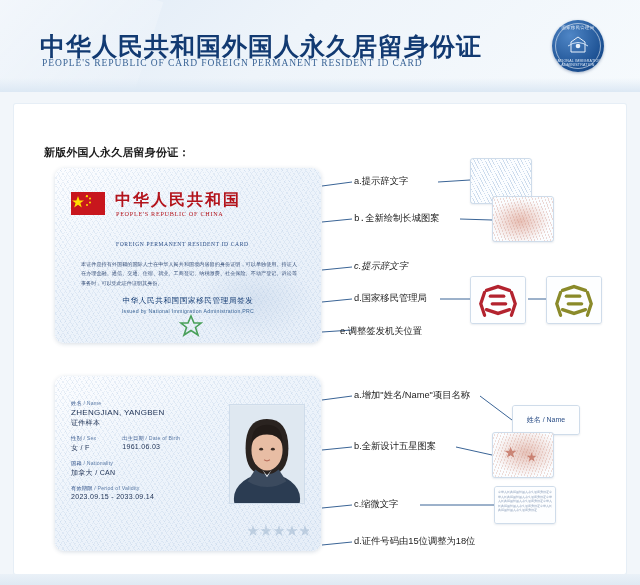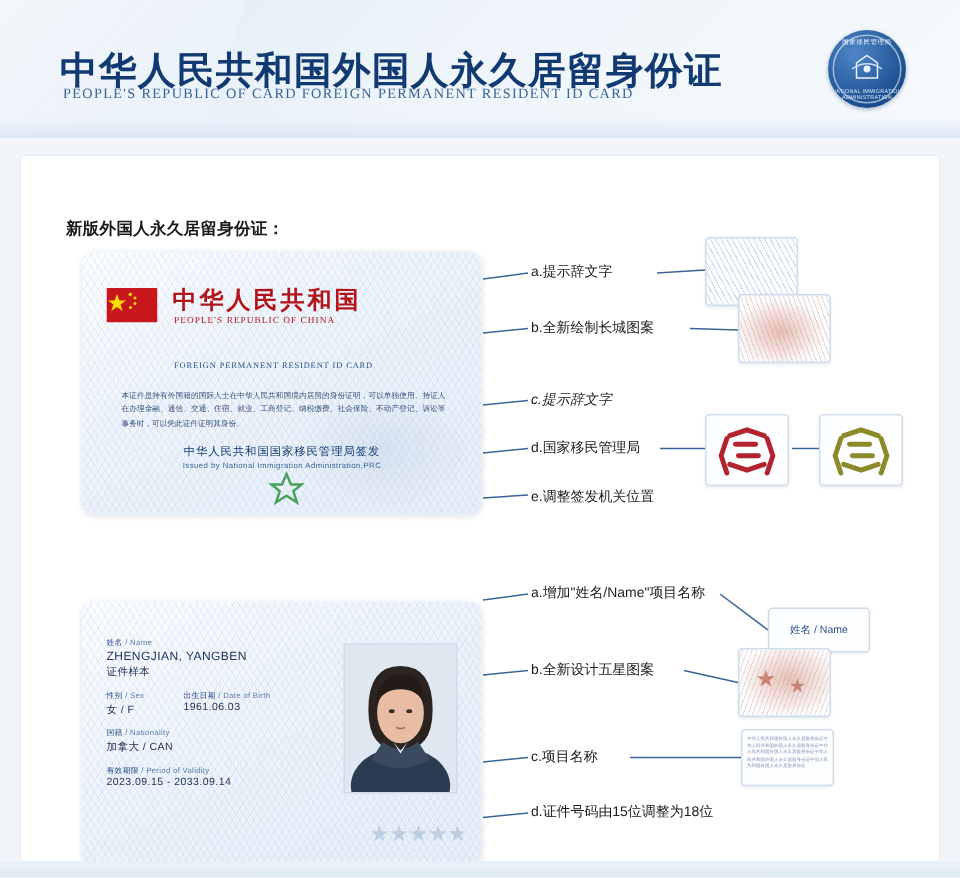--- a/index.html
+++ b/index.html
@@ -127,21 +127,21 @@
   }
   .c1-issuer-en {
     position:absolute; left:0; top:140px; width:100%; text-align:center;
     font-size:5.2px; color:#3a6496; letter-spacing:.3px;
   }
   .c1-seal {
     position:absolute; left:124px; top:146px; width:24px; height:24px;
   }
 
   
-  #card2 { left:55px; top:401px; width:266px; height:175px; }
+  #card2 { left:55px; top:376px; width:266px; height:175px; }
   .c2-photo {
     position:absolute; right:16px; top:28px; width:76px; height:100px;
     border:1px solid #cfdcea; background:#e7eef6; overflow:hidden;
   }
   .c2-rows { position:absolute; left:16px; top:24px; width:150px; }
   .f-lbl { font-size:5.2px; color:#5c7ba6; letter-spacing:.2px; }
   .f-lbl .cn { color:#2a4d86; }
   .f-val { font-size:8px; color:#1c2f52; letter-spacing:.3px; margin-top:1px; }
   .f-val.small { font-size:7px; }
   .row { margin-bottom:7px; }
@@ -259,24 +259,24 @@
   <div class="c1-en2">FOREIGN PERMANENT RESIDENT ID CARD</div>
   <div class="c1-legal">本证件是持有外国籍的国际人士在中华人民共和国境内居留的身份证明，可以单独使用。持证人在办理金融、通信、交通、住宿、就业、工商登记、纳税缴费、社会保险、不动产登记、诉讼等事务时，可以凭此证件证明其身份。</div>
   <div class="c1-issuer-cn">中华人民共和国国家移民管理局签发</div>
   <div class="c1-issuer-en">Issued by National Immigration Administration,PRC</div>
   <svg class="c1-seal" viewBox="0 0 24 24">
     <path d="M12 2 L15 9 L22 9 L16.5 13.5 L19 21 L12 16.5 L5 21 L7.5 13.5 L2 9 L9 9 Z" fill="none" stroke="#4aa05a" stroke-width="1.6"></path>
   </svg>
 </div>
 
 <div class="callout" style="left:354px; top:175px;">a.提示辞文字</div>
-<div class="callout" style="left:354px; top:212px;">b.全新绘制长城图案</div>
+<div class="callout" style="left:354px; top:212px;font-family:Liberation Mono, monospace;">b.全新绘制长城图案</div>
 <div class="callout" style="left:354px; top:260px;font-style:italic;">c.提示辞文字</div>
 <div class="callout" style="left:354px; top:292px;">d.国家移民管理局</div>
-<div class="callout" style="left:354px; top:325px;text-align:center;">e.调整签发机关位置</div>
+<div class="callout" style="left:340px; top:325px;text-align:center;">e.调整签发机关位置</div>
 
 <div class="cbox" style="left:470px; top:158px; width:62px; height:46px;">
   <div class="swatch-lines"></div>
 </div>
 <div class="cbox" style="left:492px; top:196px; width:62px; height:46px;">
   <div class="swatch-map"></div>
 </div>
 <div class="cbox" style="left:470px; top:276px; width:56px; height:48px;">
   <div class="swatch-plain"></div>
   <svg viewBox="0 0 56 48" style="position:absolute;inset:0;width:100%;height:100%">
@@ -370,21 +370,21 @@
       <polygon points="19,2 20.4,6.2 24.8,6.2 21.2,8.8 22.6,13 19,10.4 15.4,13 16.8,8.8 13.2,6.2 17.6,6.2"></polygon>
       <polygon points="32,2 33.4,6.2 37.8,6.2 34.2,8.8 35.6,13 32,10.4 28.4,13 29.8,8.8 26.2,6.2 30.6,6.2"></polygon>
       <polygon points="45,2 46.4,6.2 50.8,6.2 47.2,8.8 48.6,13 45,10.4 41.4,13 42.8,8.8 39.2,6.2 43.6,6.2"></polygon>
       <polygon points="58,2 59.4,6.2 63.8,6.2 60.2,8.8 61.6,13 58,10.4 54.4,13 55.8,8.8 52.2,6.2 56.6,6.2"></polygon>
     </g>
   </svg>
 </div>
 
 <div class="callout" style="left:354px; top:389px;">a.增加"姓名/Name"项目名称</div>
 <div class="callout" style="left:354px; top:440px;">b.全新设计五星图案</div>
-<div class="callout" style="left:354px; top:498px;">c.项目名称</div>
+<div class="callout" style="left:354px; top:498px;">c.缩微文字</div>
 <div class="callout" style="left:354px; top:535px;">d.证件号码由15位调整为18位</div>
 
 <div class="cbox" style="left:512px; top:405px; width:68px; height:30px;">
   <div class="swatch-plain"></div>
   <div class="label-box-text">姓名 / Name</div>
 </div>
 <div class="cbox" style="left:492px; top:432px; width:62px; height:46px;">
   <div class="swatch-map2"></div>
   <svg viewBox="0 0 62 46" style="position:absolute;inset:0;width:100%;height:100%">
     <g fill="#c06a58" opacity=".75">

